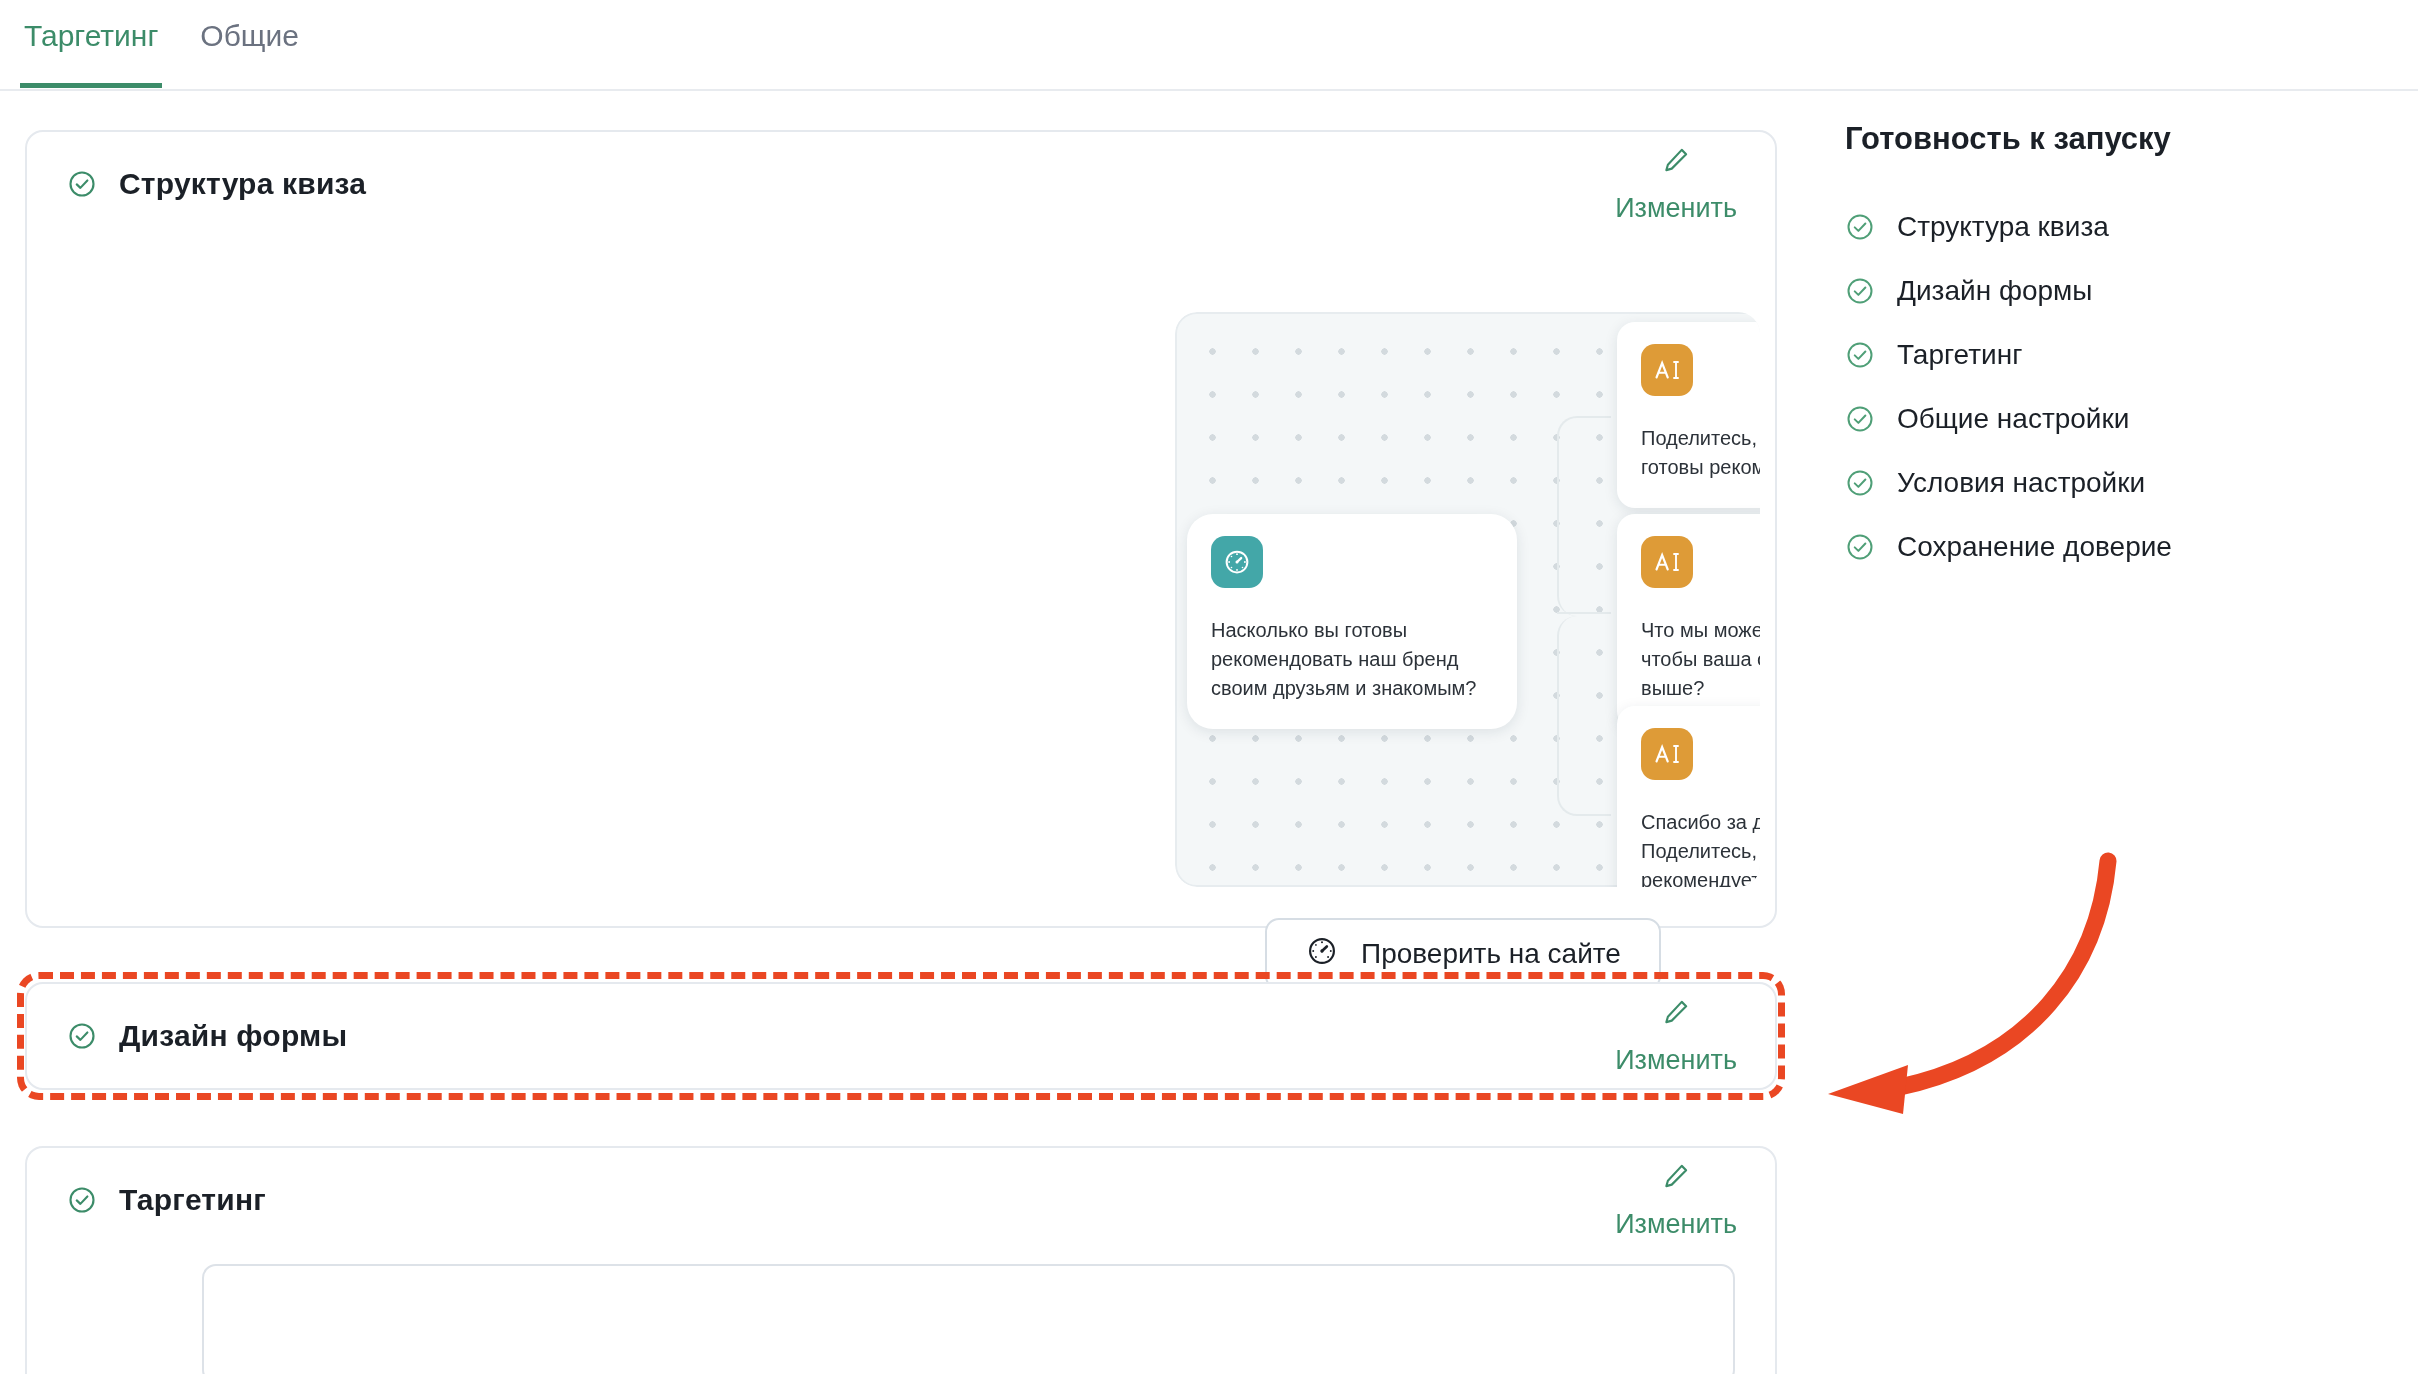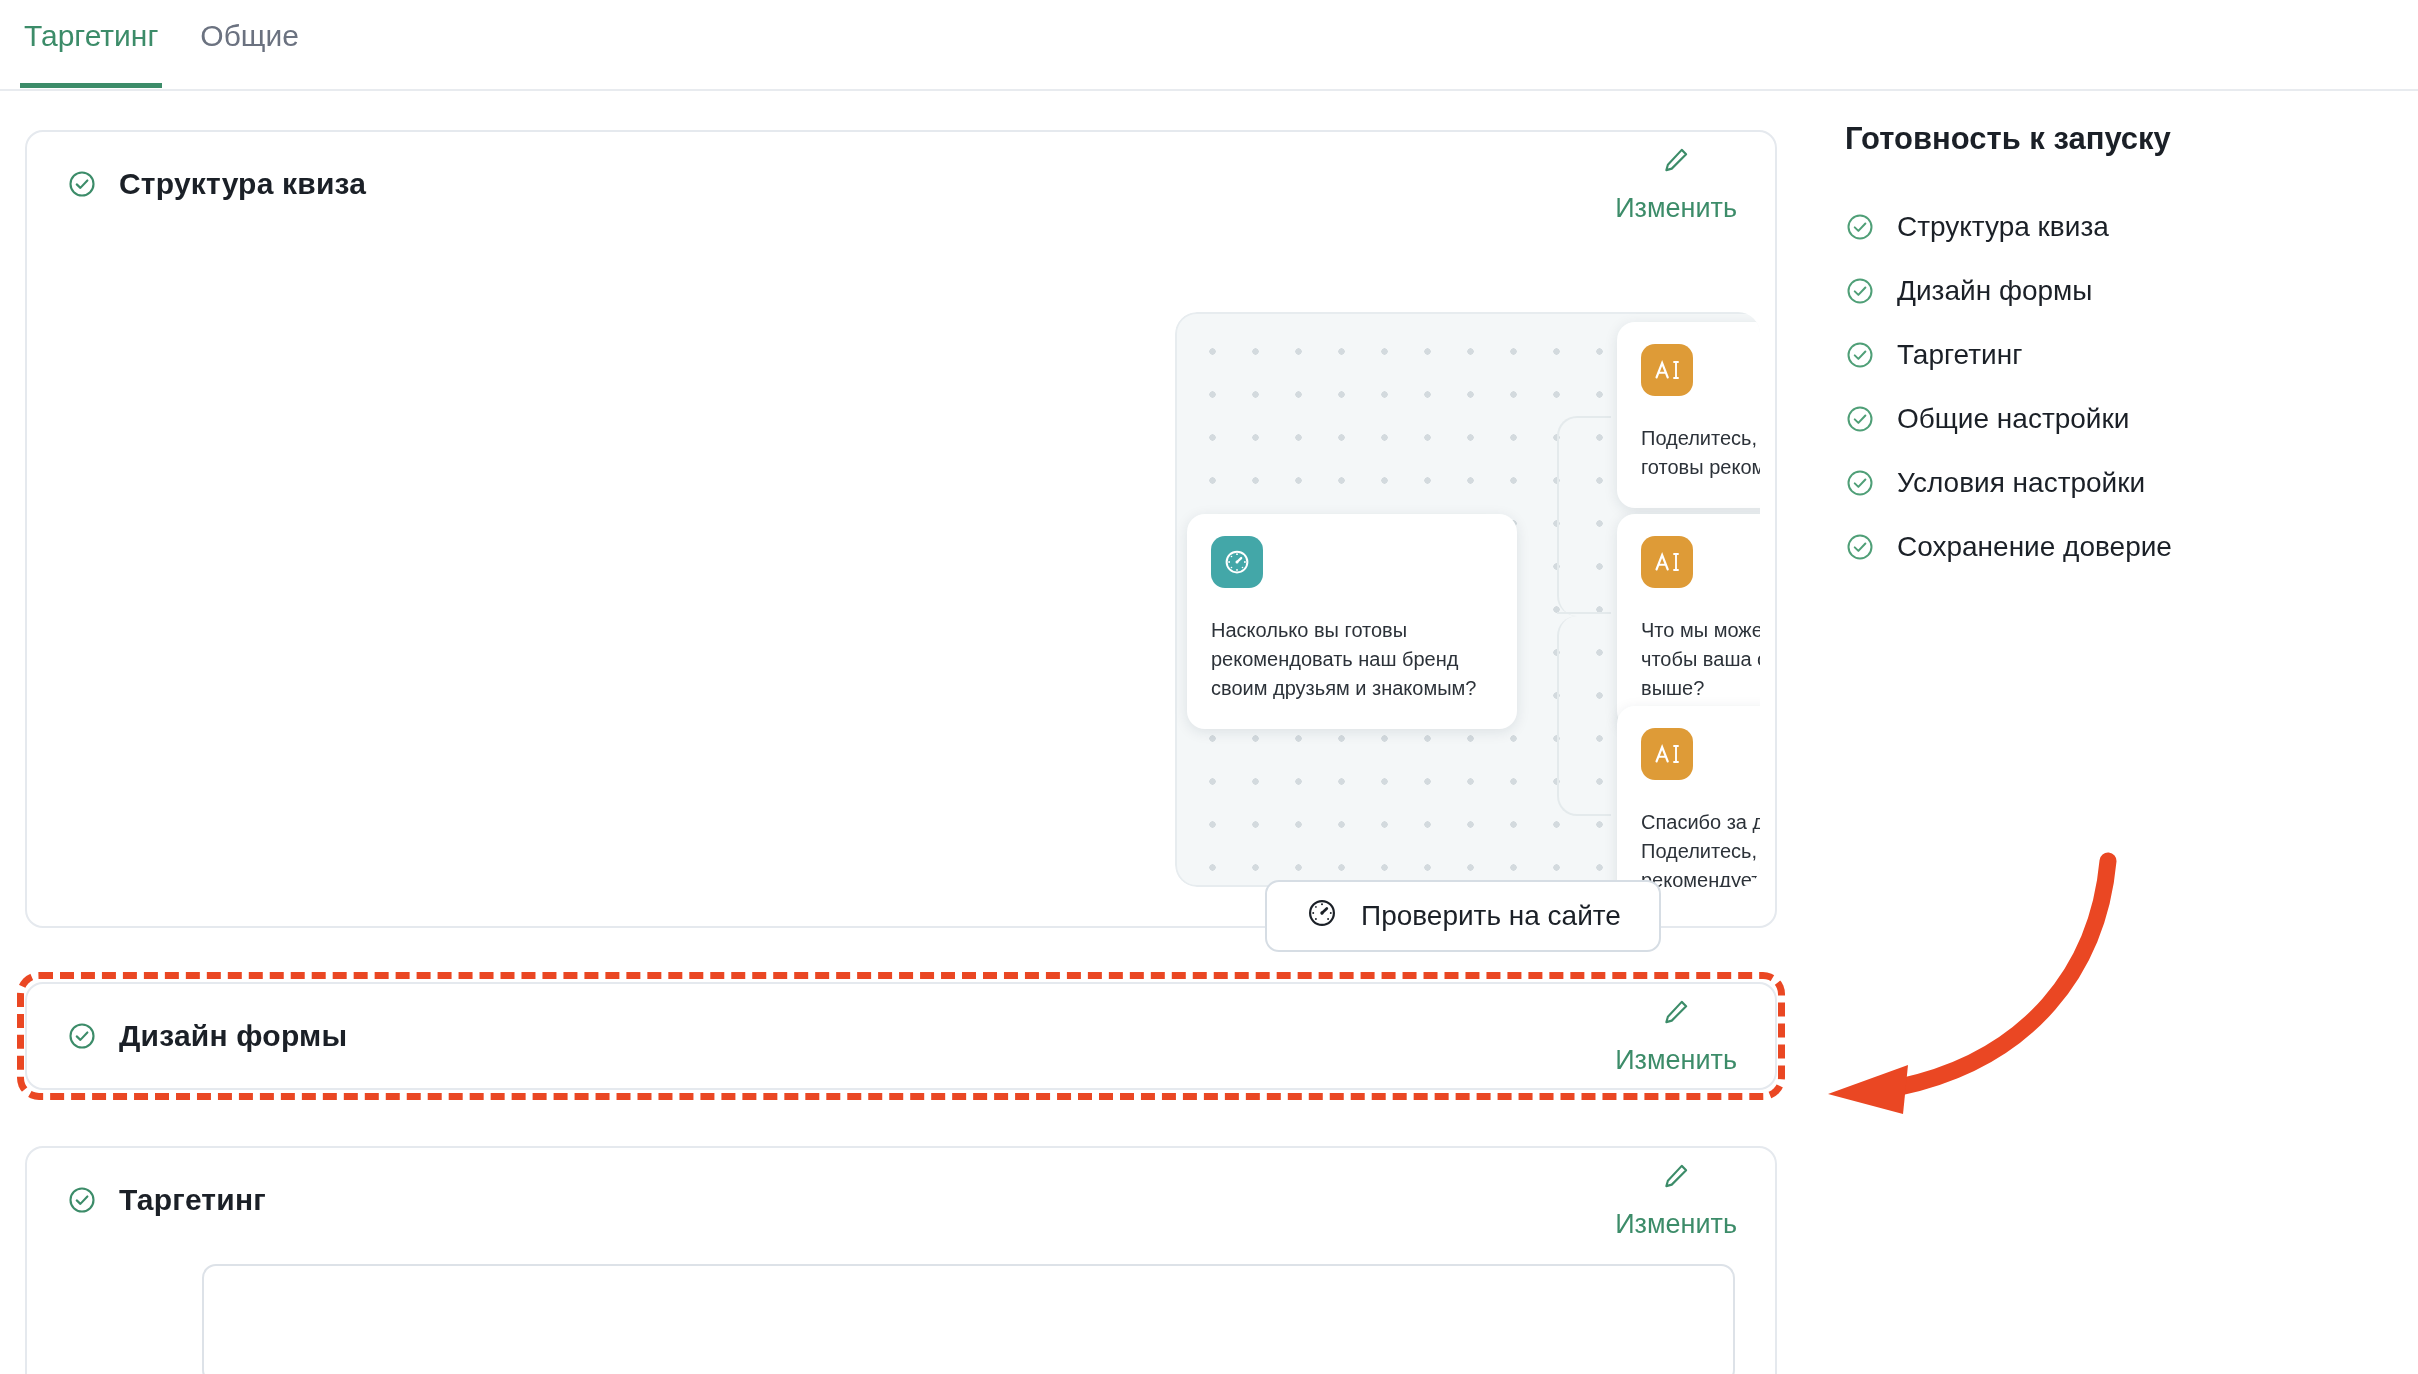--- a/index.html
+++ b/index.html
@@ -159,30 +159,30 @@
     margin-bottom: 28px;
   }
   .node-ico.teal { background: #43a7a8; }
   .node-ico.amber { background: #de9b37; }
   .node-ico svg { display: block; }
   .node-text {
     font-size: 20px;
     line-height: 29px;
     color: #2c3239;
   }
-  .node-main { left: 10px; top: 200px; width: 330px; }
+  .node-main { left: 10px; top: 200px; width: 330px; border-radius: 26px; }
   .node-r { left: 440px; width: 315px; }
   .node-r1 { top: 8px; }
   .node-r2 { top: 200px; }
   .node-r3 { top: 392px; }
 
   .check-site-btn {
     position: absolute;
     left: 1238px;
-    top: 644px;
+    top: 682px;
     display: flex;
     align-items: center;
     gap: 22px;
     height: 72px;
     padding: 0 38px;
     border: 2px solid #d6dde4;
     border-radius: 14px;
     background: #ffffff;
     font-size: 28px;
     color: #1b2027;

